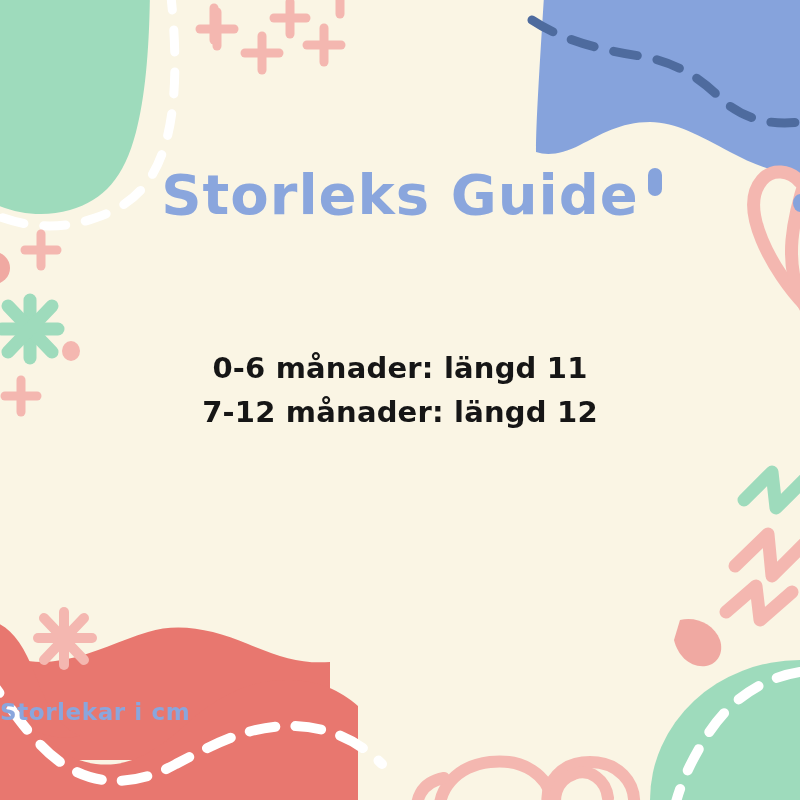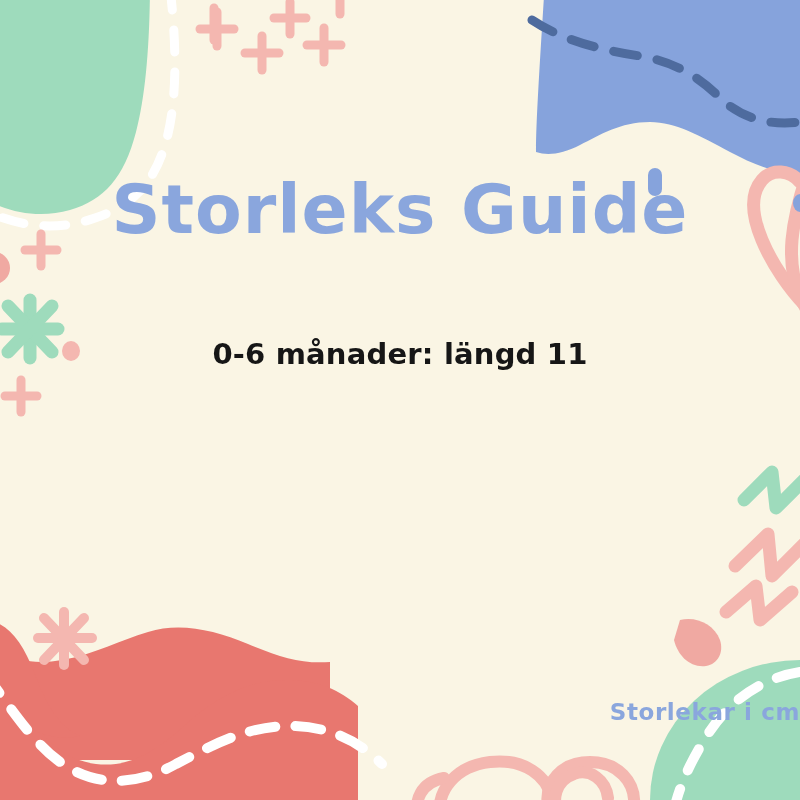--- a/index.html
+++ b/index.html
@@ -28,58 +28,58 @@
   #content-layer {
     position: absolute;
     inset: 0;
     width: 800px;
     height: 800px;
     display: flex;
     flex-direction: column;
     align-items: center;
   }
   .poster-title {
-    margin: 16px;
+    margin: 8px;
     position: absolute;
     top: 158px;
     left: 0;
     right: 0;
     text-align: center;
     font-family: "DejaVu Sans", sans-serif;
-    font-size: 68px;
+    font-size: 56px;
     font-weight: bold;
     letter-spacing: 1px;
     color: #8AA6DD;
     line-height: 1.05;
   }
   .size-list {
     position: absolute;
     top: 330px;
     left: 0;
     right: 0;
     text-align: center;
     list-style: none;
-    margin: 2px;
+    margin: 16px;
     padding: 0;
   }
   .size-row {
     font-family: "DejaVu Sans", sans-serif;
     font-size: 29px;
     font-weight: bold;
     color: #161616;
     line-height: 44px;
     letter-spacing: 0.2px;
     white-space: nowrap;
   }
   .poster-footer {
     position: absolute;
     top: 699px;
     left: 0;
     right: 0;
-    text-align: right;
+    text-align: left;
     font-family: "DejaVu Sans", sans-serif;
     font-size: 23px;
     font-weight: bold;
     color: #8AA6DD;
     letter-spacing: 0.6px;
   }
 </style>
 </head>
 <body>
 
@@ -217,19 +217,20 @@
              C 710 648, 698 636, 694 620 Z" fill="#F0A9A2" transform="translate(-20,20)"></path>
 
   </svg>
 
   <div id="content-layer">
 
     <h1 class="poster-title">Storleks Guide</h1>
 
     <ul class="size-list">
       <li class="size-row">0-6 månader: längd 11</li>
+      <li class="size-row">7-12 månader: längd 12</li>
     </ul>
 
     <div class="poster-footer">Storlekar i cm</div>
 
   </div>
 
 </div>
 
 </body></html>

